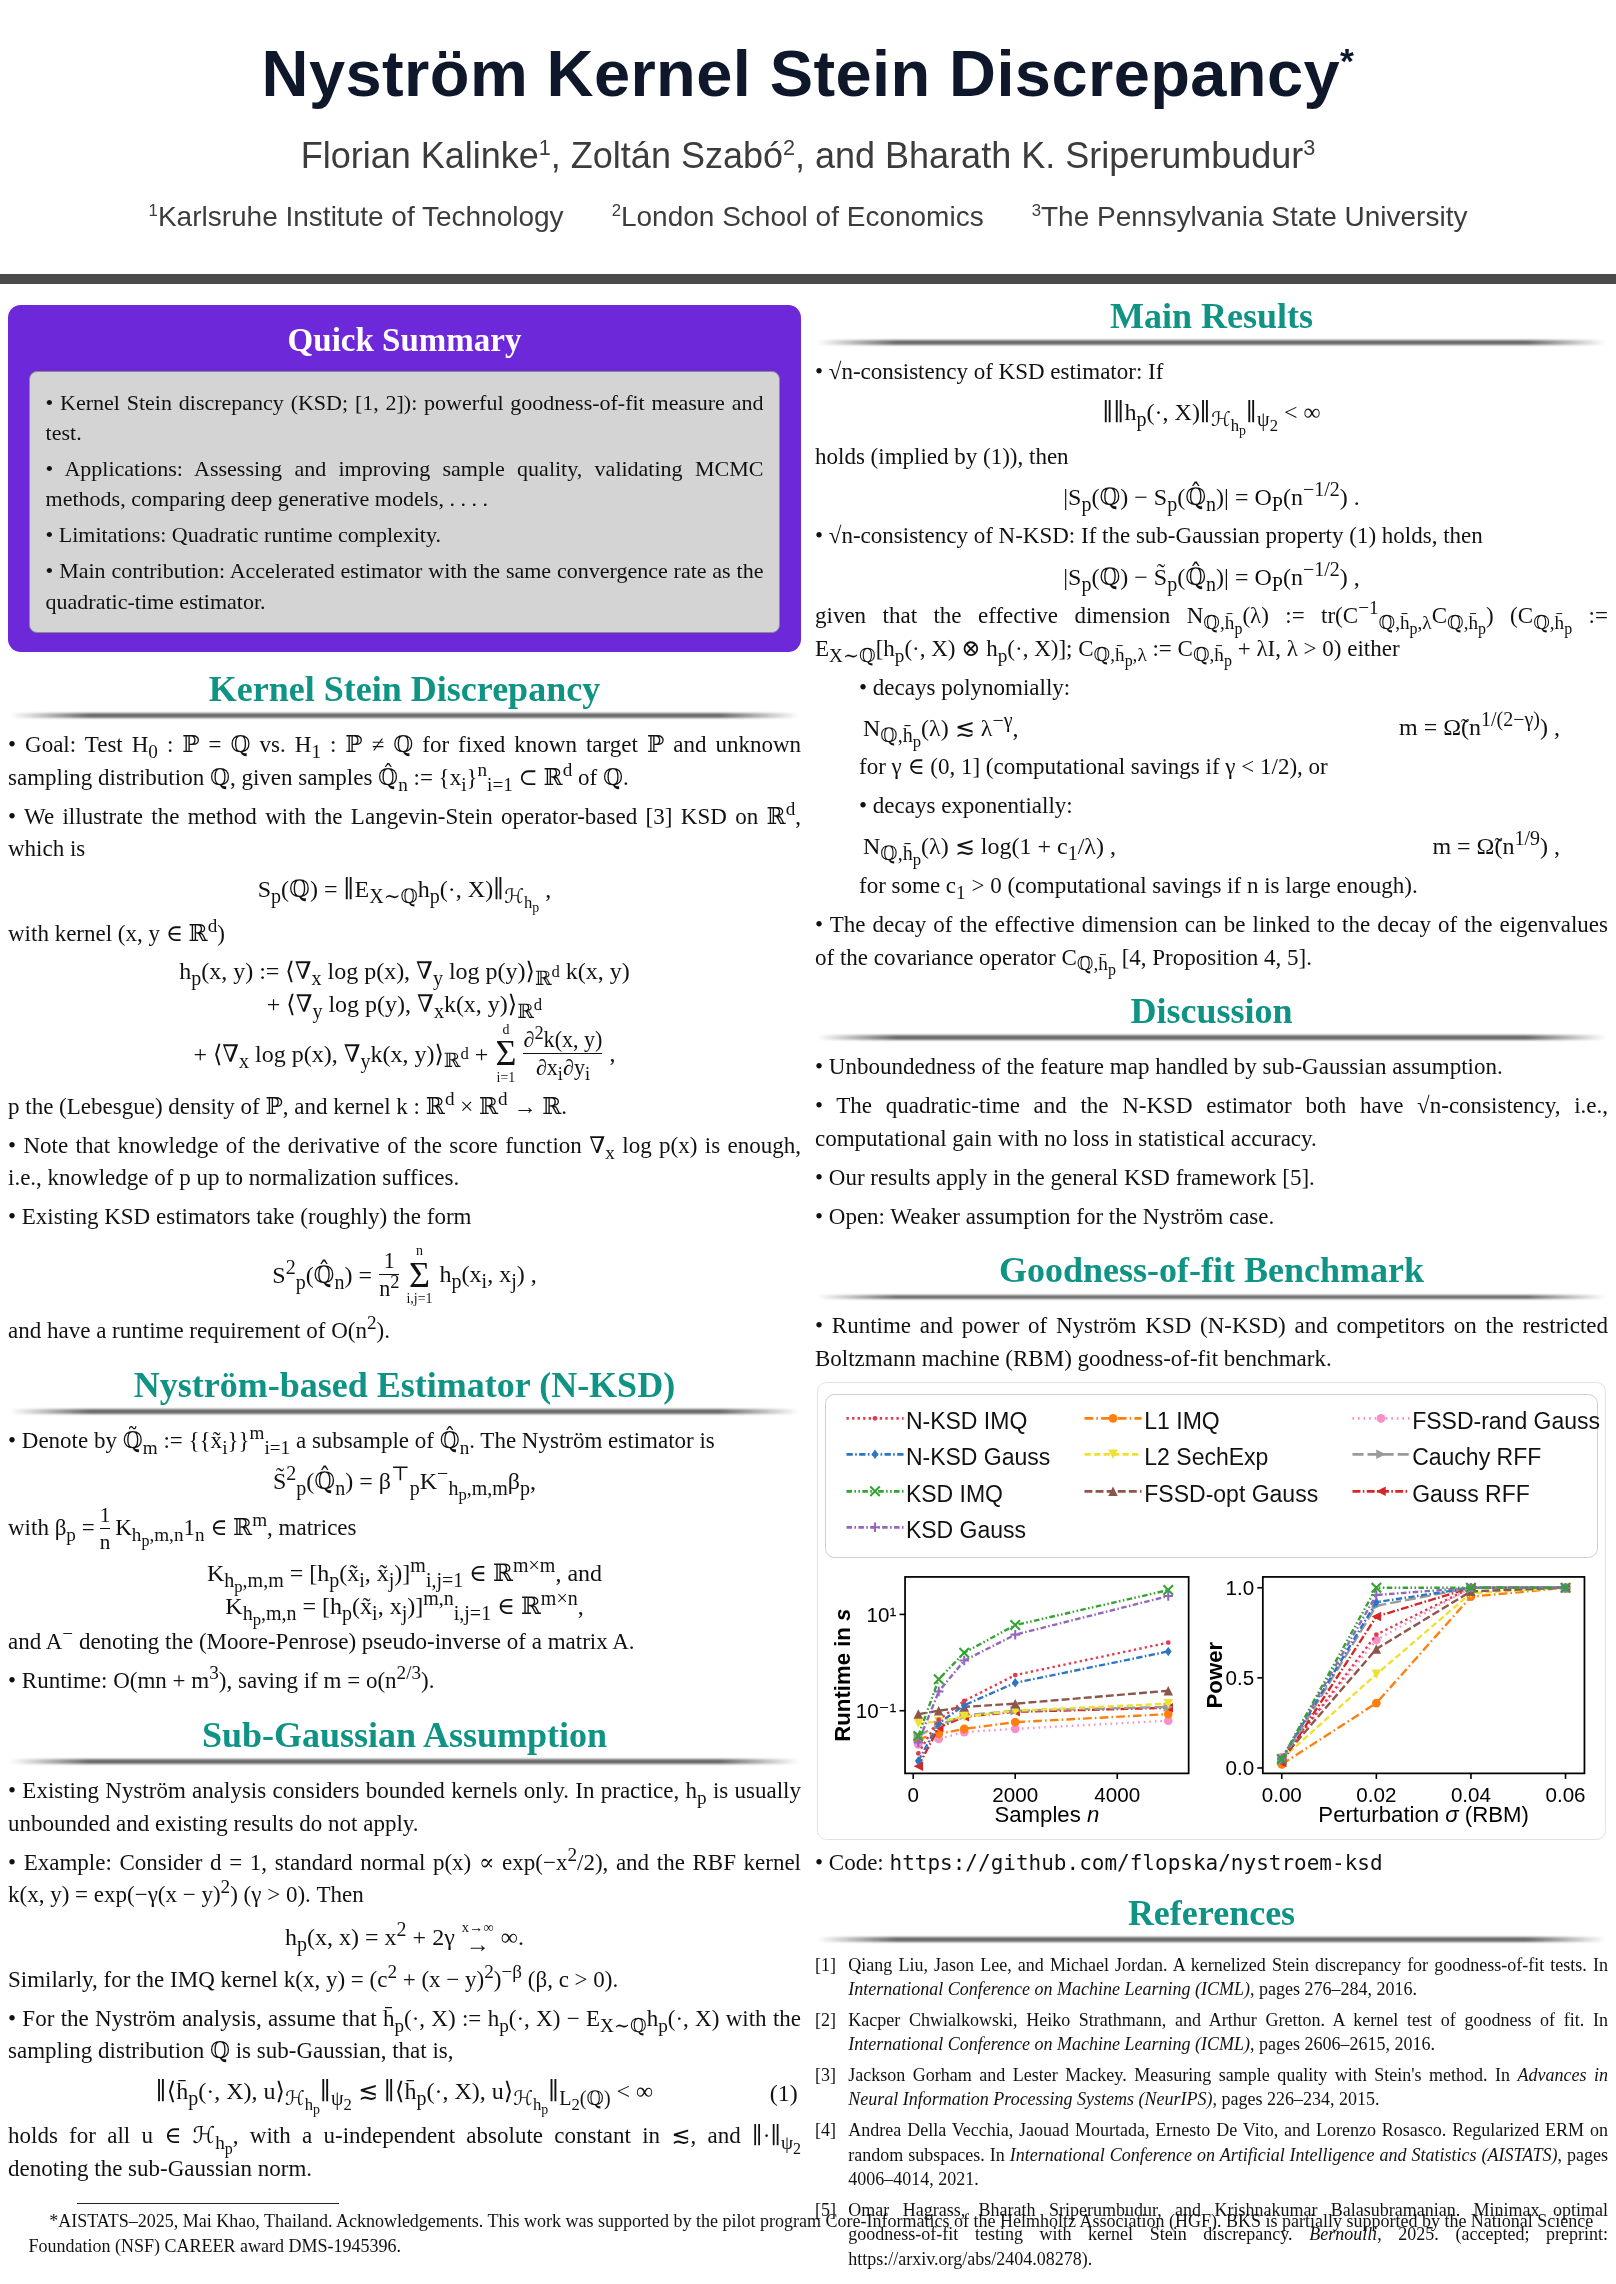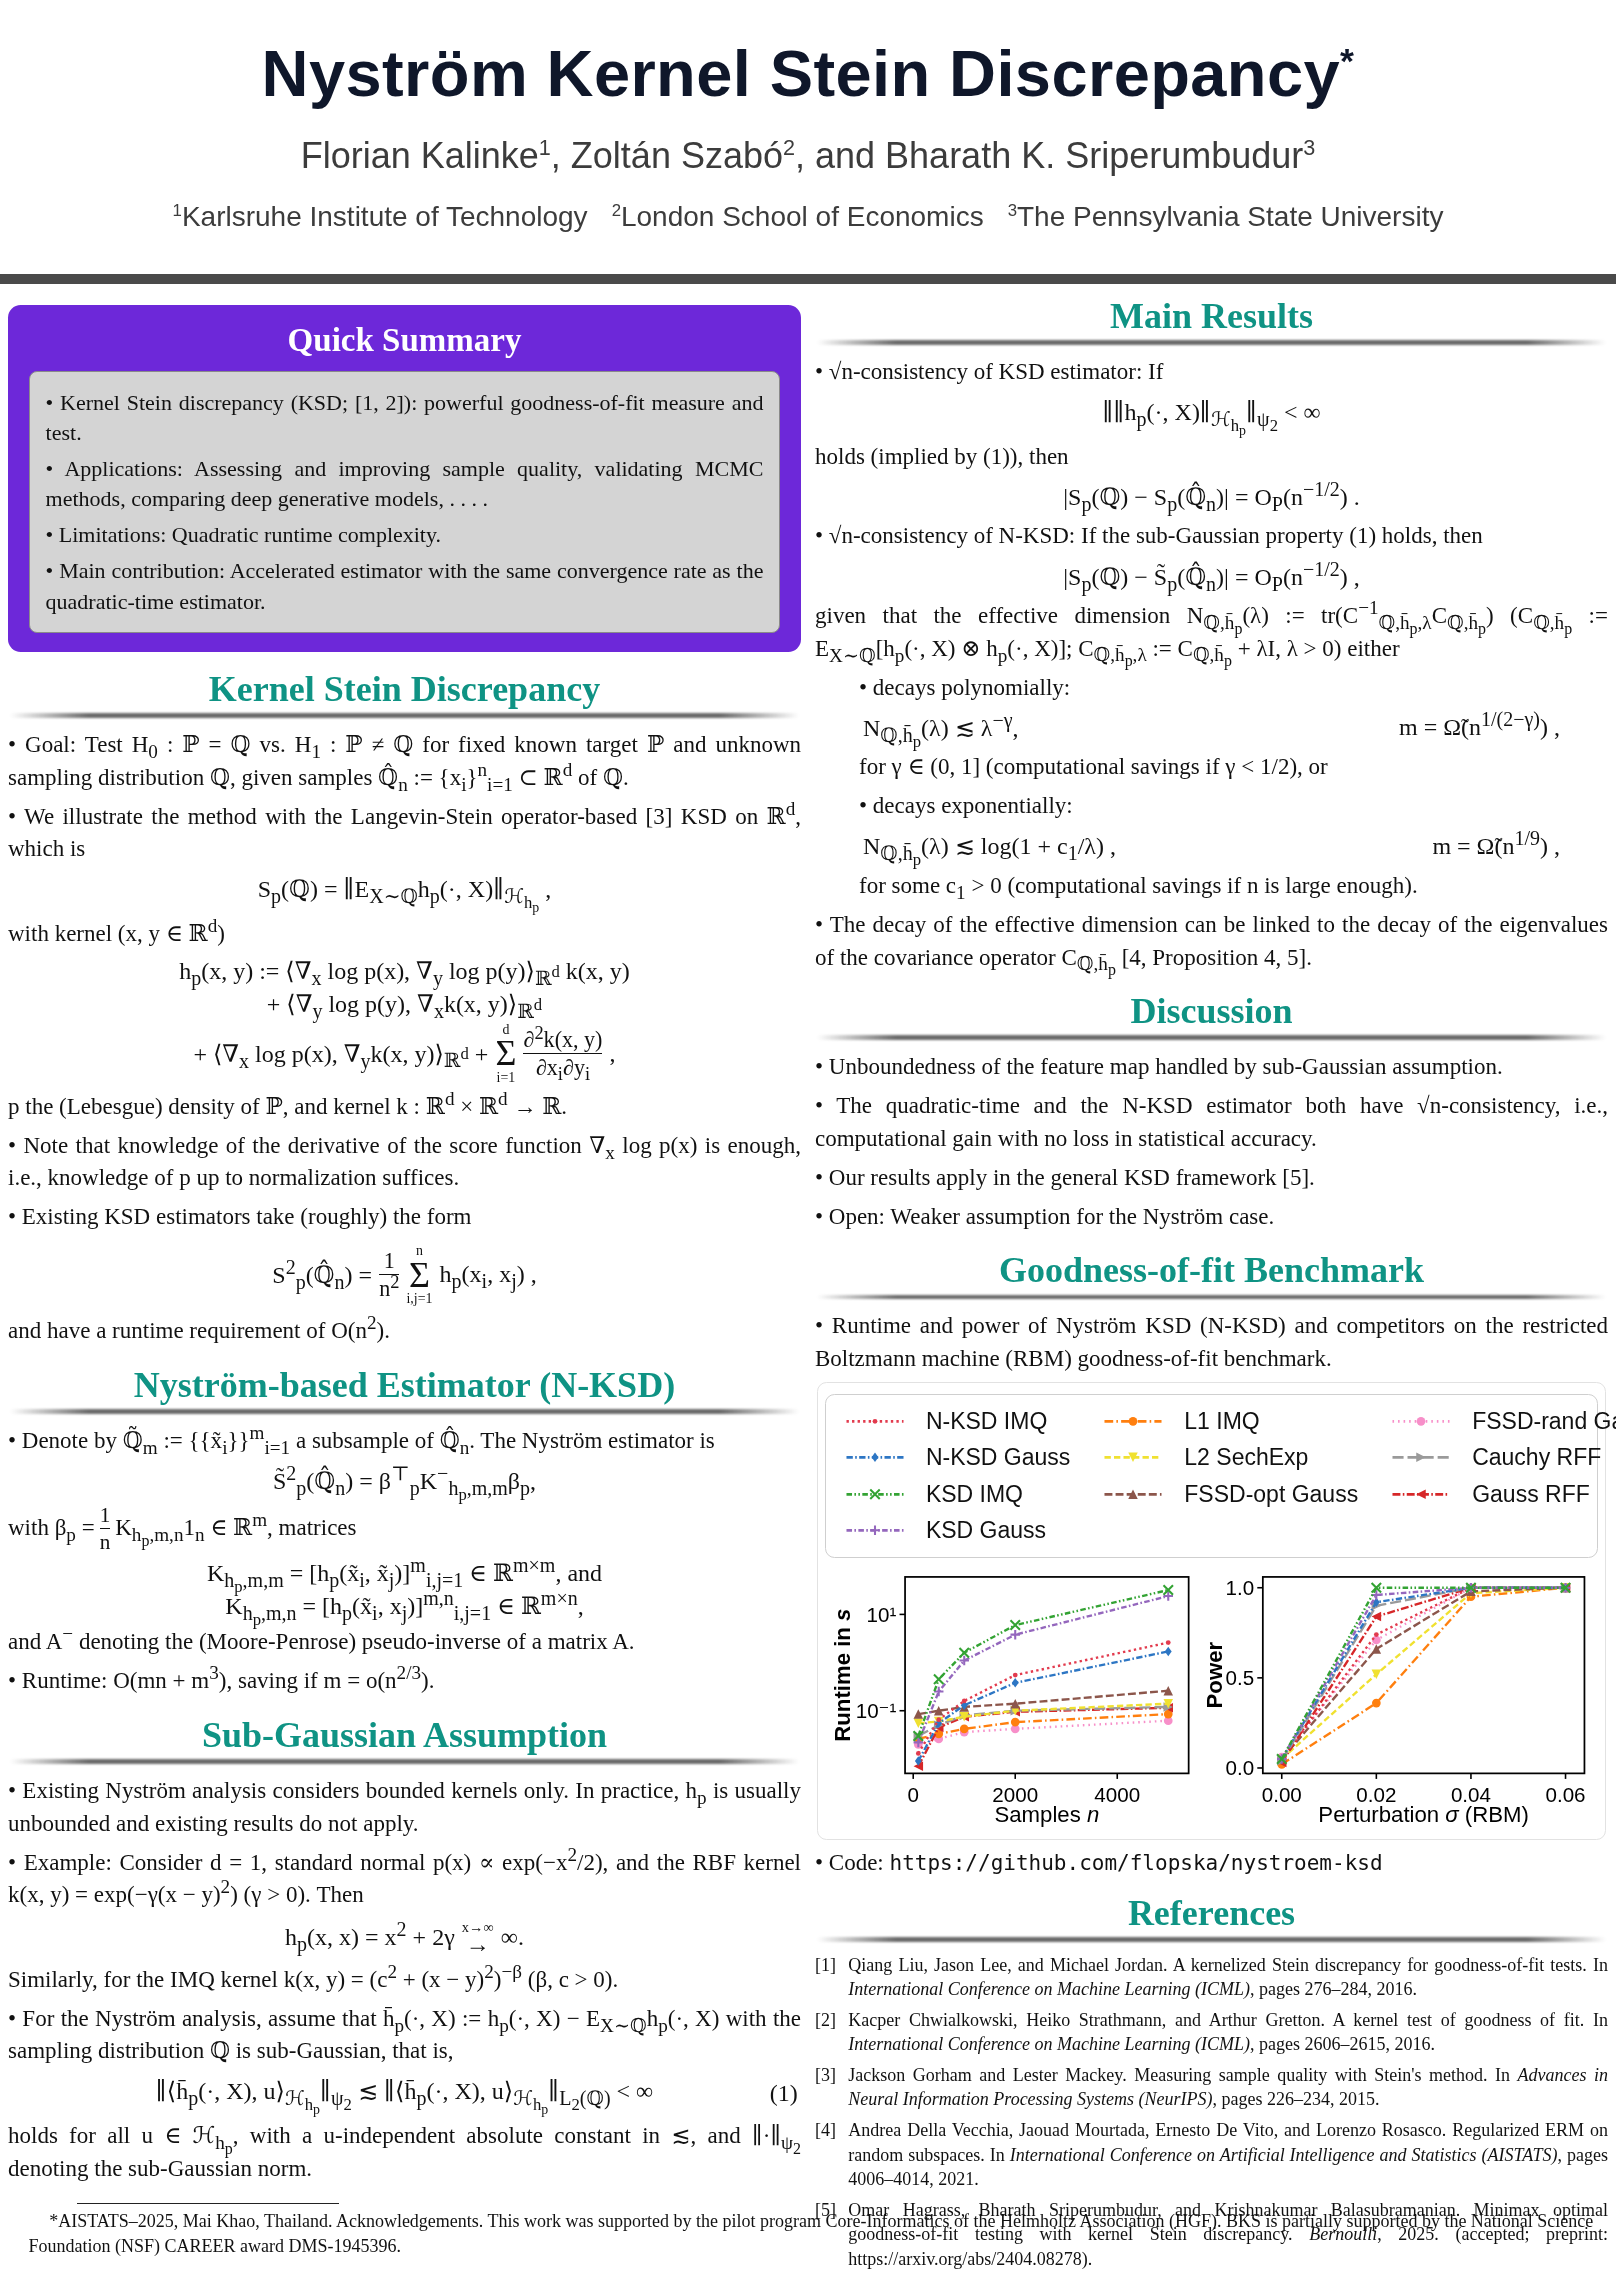--- a/index.html
+++ b/index.html
@@ -9,21 +9,21 @@
     overflow:hidden;
   }
   
   .hdr{position:absolute;top:0;left:0;right:0;text-align:center}
   .title{margin-top:36px;font-family:"Liberation Sans","DejaVu Sans",sans-serif;
     font-weight:bold;font-size:65px;color:#0f172a;letter-spacing:0.4px}
   .title sup{font-size:.55em}
   .authors{margin-top:24px;font-family:"Liberation Sans","DejaVu Sans",sans-serif;
     font-size:36px;color:#3c3c3c;font-weight:normal}
   .authors sup,.affil sup{font-size:.6em}
-  .affils{margin-top:24px;display:flex;justify-content:center;gap:24px;
+  .affils{margin-top:24px;display:flex;justify-content:center;gap:48px;
     font-family:"Liberation Sans","DejaVu Sans",sans-serif;font-size:28px;color:#3c3c3c}
   .bar{position:absolute;top:274px;left:0;right:0;height:10.3px;background:#4a4a4a}
   
   .col{position:absolute;top:295px}
   .col-left{left:8px;width:793px}
   .col-right{left:815px;width:793px}
   
   .sec-h{font-size:36px;font-weight:bold;color:#0f9384;text-align:center;margin:16px 0 3.2px}
   .rule{height:4.8px;margin:0 1.6px 11px;border-radius:2.4px;filter:blur(1px);
     background:linear-gradient(to right,rgba(140,140,140,0) 0,rgba(80,80,80,.85) 10%,rgba(80,80,80,.85) 90%,rgba(140,140,140,0) 100%)}
@@ -49,21 +49,21 @@
   .sum .lim{font-size:.58em}
   .sum .sg{font-size:1.5em;line-height:.95}
   .arrow{display:inline-flex;flex-direction:column;align-items:center;line-height:.85}
   .arrow .top{font-size:.6em}
   sub,sup{line-height:0}
   
   .fig{border:1.6px solid #e2e2e2;border-radius:9.5px;padding:11px 6.3px 3.2px;margin:6.3px 1.6px 4.8px;background:#fff}
   .legend{border:1.6px solid #cfcfcf;border-radius:9.5px;padding:12.7px 8px 12.7px 17.4px;display:flex;gap:32px;
     margin:0 1.6px 11px;font-family:"Liberation Sans","DejaVu Sans",sans-serif}
   .lcol{display:flex;flex-direction:column;gap:9.5px}
-  .litem{display:flex;align-items:center;gap:20px;font-size:23px;white-space:nowrap}
+  .litem{display:flex;gap:0;font-size:23px;white-space:nowrap}
   .charts{display:flex;align-items:flex-end;gap:6.3px;justify-content:center}
   .code{font-size:23px;margin:9.5px 0 4.8px}
   .code .url{font-family:"DejaVu Sans Mono","Liberation Mono",monospace;font-size:21px}
   
   .refs{font-size:18px;line-height:1.36;margin-top:1.6px}
   .ref-row{display:flex;gap:6.3px;margin:6.3px 0;text-align:justify}
   .ref-num{flex:0 0 27px}
   
   .footnote{position:absolute;top:2203px;left:28.6px;right:11px;font-size:18px;line-height:1.4}
   .fline{width:262px;border-top:1.6px solid #222;margin:0 0 4.8px 48px}

